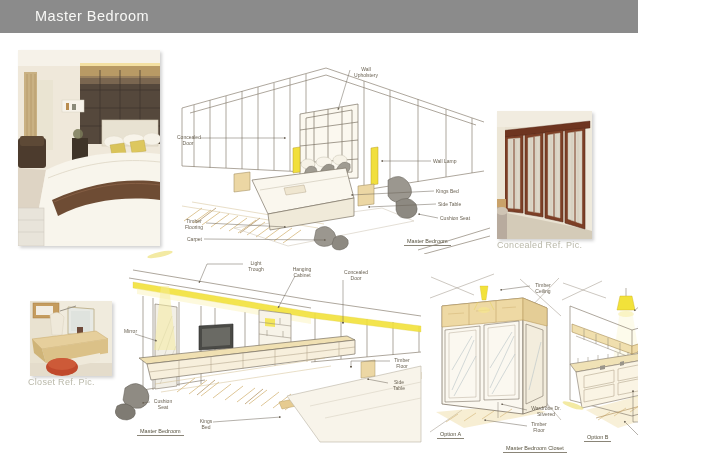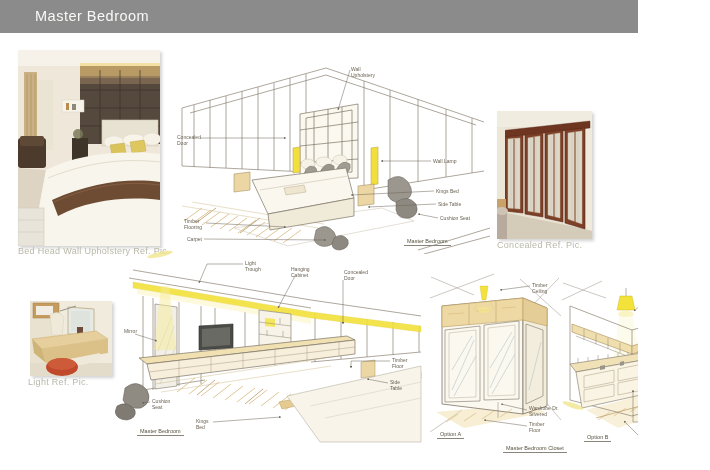--- a/index.html
+++ b/index.html
@@ -1,17 +1,17 @@
 <!DOCTYPE html>
 <html><head>
 <meta charset="utf-8">
 <style>
   html,body{margin:0;padding:0;background:#ffffff;}
   .page{position:relative;width:638px;height:470px;background:#ffffff;overflow:hidden;
-        font-family:"Liberation Sans",sans-serif;}
+        font-family:"Liberation Sans",sans-serif;text-align:center;}
   .topbar{position:absolute;left:0;top:0;width:710px;height:33px;background:#8b8b8b;}
   .topbar .title{position:absolute;left:35px;top:0;line-height:33px;font-size:14.5px;
         letter-spacing:.5px;color:#f8f8f6;}
   .photo{position:absolute;margin:0;padding:0;box-shadow:2px 2px 3px rgba(0,0,0,.18);}
   .photo svg{display:block;}
   .sk{position:absolute;}
   .ref-caption{position:absolute;font-size:9px;color:#b9b8a9;letter-spacing:.3px;white-space:nowrap;}
   .note{position:absolute;font-size:5px;line-height:1.2;color:#6b6354;}
   .nw{white-space:nowrap;}
   .sub-caption{position:absolute;font-size:5.5px;color:#57523f;white-space:nowrap;
@@ -66,21 +66,20 @@
       <path d="M112,92 L126,90 L128,101 L114,103 Z" fill="#ddc75e" stroke="#b9a23e" stroke-width=".4"></path>
       <path d="M28,120 C60,104 100,100 142,104 L142,196 L14,196 Z" fill="#f8f5ec"></path>
       <path d="M30,128 C70,112 105,108 142,112" stroke="#ddd6c4" stroke-width=".8" fill="none"></path>
       <path d="M34,150 C75,132 110,128 142,132 L142,150 C108,146 70,150 40,166 Z" fill="#6e4c34"></path>
       <path d="M36,152 C76,134 110,131 142,135" stroke="#8a6248" stroke-width=".8" fill="none"></path>
       <rect x="0" y="158" width="26" height="38" fill="#e8e4da" stroke="#cfcac0" stroke-width=".6"></rect>
       <line x1="0" y1="170" x2="26" y2="170" stroke="#cfcac0" stroke-width=".6"></line>
       <line x1="0" y1="182" x2="26" y2="182" stroke="#cfcac0" stroke-width=".6"></line>
     </svg>
   </figure>
-  <div class="ref-caption" style="left:18px;top:246px">Bed Head Wall Upholstery Ref. Pic.</div>
 
   <figure class="photo" style="left:497px;top:111px;width:95px;height:128px">
     <svg width="95" height="128" viewBox="0 0 95 128">
       <rect width="95" height="128" fill="#e9e2d2"></rect>
       <rect width="95" height="16" fill="#f1ece0"></rect>
       <rect x="88" y="14" width="7" height="114" fill="#efeadc"></rect>
       <polygon points="10,102 88,118 95,120 95,128 10,128" fill="#d4cbb8"></polygon>
       <polygon points="2,20 93,10 93,17 2,27" fill="#6e3520" stroke="#57281a" stroke-width=".4"></polygon>
       <g stroke="#5a2c1c" stroke-width=".6">
         <path d="M8,26 L26,24 L26,102 L8,100 Z" fill="#7d3f26"></path>
@@ -129,21 +128,21 @@
       <line x1="30" y1="10" x2="46" y2="5" stroke="#9a9488" stroke-width="1"></line>
       <rect x="47" y="26" width="6" height="7" fill="#6e4a3a"></rect>
       <polygon points="2,38 66,30 78,38 12,48" fill="#e6cf9c" stroke="#c9a968" stroke-width=".5"></polygon>
       <polygon points="12,48 78,38 78,52 16,62" fill="#dbc188"></polygon>
       <polygon points="2,38 12,48 16,62 4,52" fill="#cfb478"></polygon>
       <polygon points="20,62 70,52 70,60 22,70" fill="#efe9da"></polygon>
       <ellipse cx="32" cy="66" rx="16" ry="9" fill="#c0492c"></ellipse>
       <ellipse cx="32" cy="63" rx="14" ry="6" fill="#cd5a38"></ellipse>
     </svg>
   </figure>
-  <div class="ref-caption" style="left:28px;top:377px">Light Ref. Pic.</div>
+  <div class="ref-caption" style="left:28px;top:377px">Closet Ref. Pic.</div>
 
   <svg class="sk" style="left:168px;top:58px" width="328" height="196" viewBox="0 0 328 196">
     <defs>
         <marker id="ar1" viewBox="0 0 6 6" refX="5.5" refY="3" markerWidth="4.5" markerHeight="4.5" orient="auto">
           <path d="M0,0L6,3L0,6Z" fill="#6b6356"></path>
         </marker>
       </defs>
     <g stroke="#8b8172" stroke-width=".7" fill="none">
       <path d="M14,50 L158,10 L316,64"></path>
         <path d="M22,55 L158,17 L308,67"></path>

